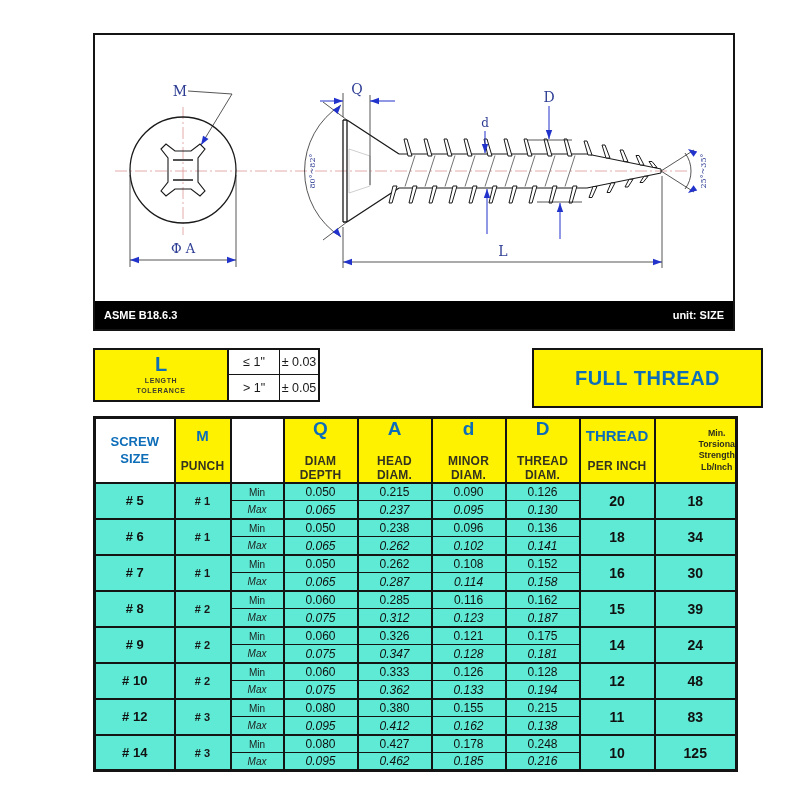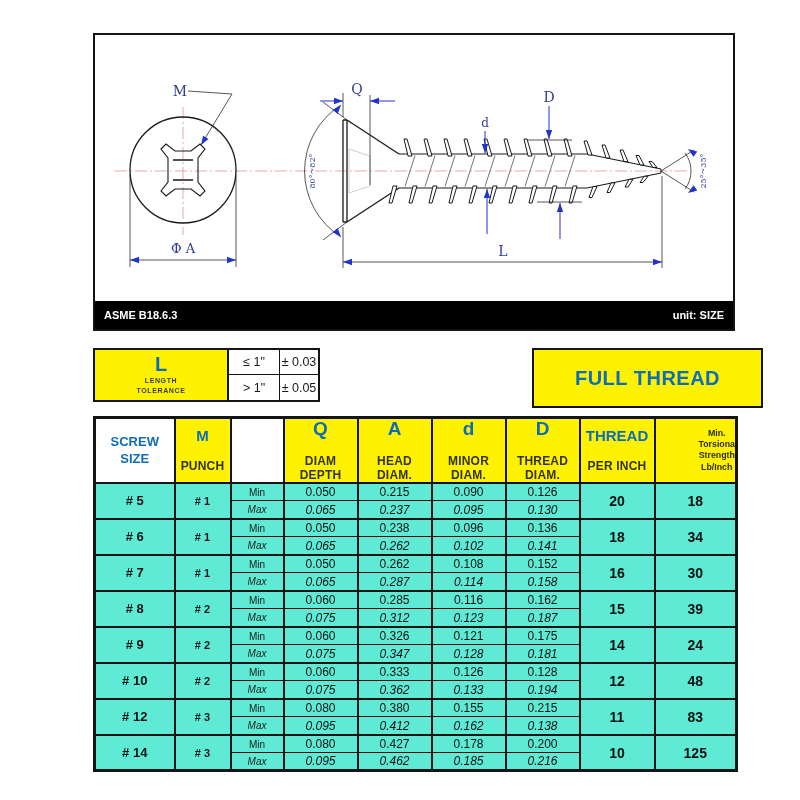--- a/index.html
+++ b/index.html
@@ -378,21 +378,21 @@
           <td class="val">0.162</td>
           <td class="val">0.138</td>
         </tr>
         <tr class="sub">
           <td class="size" rowspan="2"># 14</td>
           <td class="punch" rowspan="2"># 3</td>
           <td class="mm tb">Min</td>
           <td class="val tb">0.080</td>
           <td class="val tb">0.427</td>
           <td class="val tb">0.178</td>
-          <td class="val tb">0.200</td>
+          <td class="val tb">0.248</td>
           <td class="big" rowspan="2">10</td>
           <td class="big" rowspan="2">125</td>
         </tr>
         <tr class="sub sub2">
           <td class="mm">Max</td>
           <td class="val">0.095</td>
           <td class="val">0.462</td>
           <td class="val">0.185</td>
           <td class="val">0.216</td>
         </tr>

